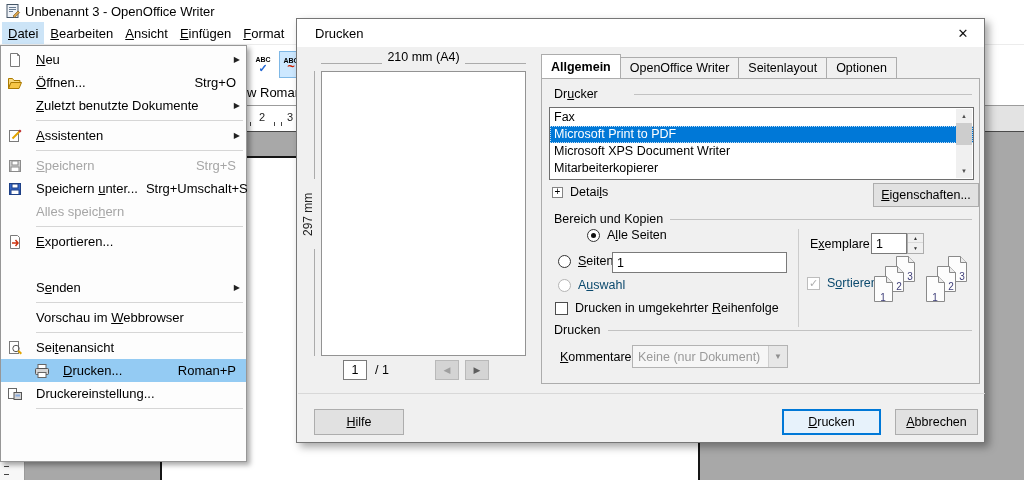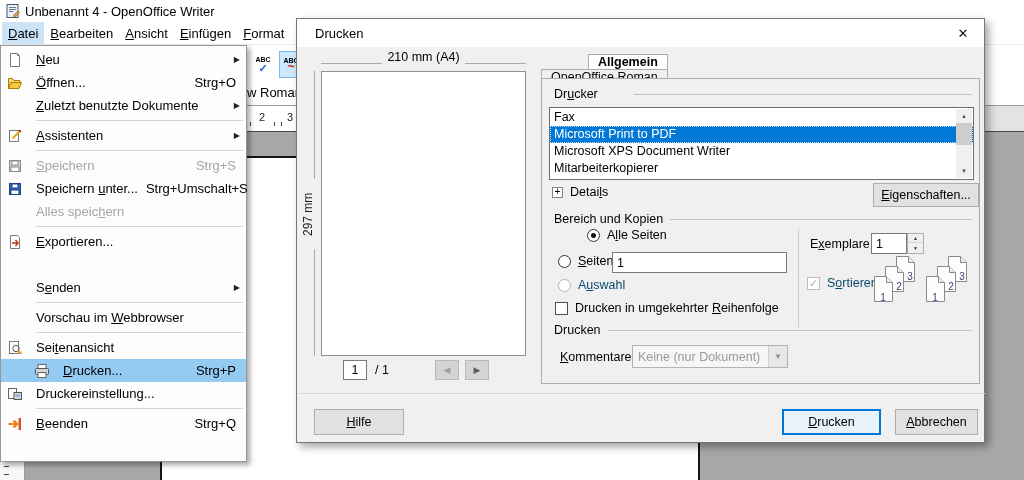--- a/index.html
+++ b/index.html
@@ -56,21 +56,21 @@
   .dim-row .line { flex:1; height:1px; background:#ababab; }
   .preview-box { left:24px; top:52px; width:205px; height:285px; background:#fff; border:1px solid #939393; }
   .vdim-line { left:17px; width:1px; background:#ababab; }
   .vdim-label { left:3px; top:160px; height:70px; width:16px; display:flex; align-items:center; justify-content:center;
                 writing-mode:vertical-rl; transform:rotate(180deg); font-size:12px; color:#222; background:#f0f0f0; }
   .pagefield { left:46px; top:341px; width:24px; height:20px; background:#fff; border:1px solid #7a7a7a;
                text-align:center; line-height:18px; font-size:12.5px; }
   .pagetotal { left:78px; top:344px; }
   .navbtn { top:341px; width:24px; height:20px; background:#d4d4d4; border:1px solid #b9b9b9;
             display:flex; align-items:center; justify-content:center; font-size:9px; }
-  #tabs { left:244px; top:35px; height:24px; display:flex; align-items:flex-end;flex-direction:column; }
+  #tabs { left:244px; top:35px; height:24px; display:flex; align-items:flex-end; }
   .tab { height:21px; padding:0 9px; display:flex; align-items:center; font-size:12.5px;
          background:#f0f0f0; border:1px solid #acacac; border-bottom:none; margin-right:-1px; }
   .tab.selected { height:24px; background:#fff; font-weight:bold; position:relative; z-index:2; }
   .pane { left:244px; top:59px; width:439px; height:306px; background:#f0f0f0; border:1px solid #acacac; }
   .grp { position:absolute; left:12px; right:7px; display:flex; align-items:center; gap:7px; }
   .grp .line { flex:1; height:1px; background:#c2c2c2; }
   .listbox { position:absolute; left:7px; top:28px; width:425px; height:73px; background:#fff;
              border:1px solid #6e6e6e; padding-top:1px; overflow:hidden; }
   .lb-row { height:17px; line-height:17px; padding-left:4px; font-size:12.5px; white-space:nowrap; }
   .lb-row.selected { background:#0078d7; color:#fff; outline:1px dotted #bfdcf5; outline-offset:-1px; }
@@ -107,21 +107,21 @@
 <body>
 
 <div id="screen">
 
   <div class="abs titlebar">
     <span class="abs" style="left:5px;top:3px;width:16px;height:16px;"><svg width="16" height="16" viewBox="0 0 16 16">
           <rect x="2" y="1.5" width="11" height="13" fill="#eef2f8" stroke="#445566"></rect>
           <path d="M4 4.5h7M4 6.5h7M4 8.5h4" stroke="#667a90" fill="none"></path>
           <path d="M8 13l5-5 1.6 1.6-5 5z" fill="#d7a24a" stroke="#856022" stroke-width="0.7"></path>
         </svg></span>
-    <span class="abs title-text">Unbenannt 4 - OpenOffice Writer</span>
+    <span class="abs title-text">Unbenannt 3 - OpenOffice Writer</span>
   </div>
 
   <div class="abs" id="menubar">
       <div class="mb-item active"><u>D</u>atei</div>
       <div class="mb-item"><u>B</u>earbeiten</div>
       <div class="mb-item"><u>A</u>nsicht</div>
       <div class="mb-item"><u>E</u>infügen</div>
       <div class="mb-item"><u>F</u>ormat</div>
       <div class="mb-item"><u>T</u>abelle</div>
     </div>
@@ -256,43 +256,33 @@
       </div>
       <div class="menu-item hi">
         <span class="mi-icon">
           <svg width="16" height="16" viewBox="0 0 16 16">
             <rect x="4" y="1.5" width="8" height="4" fill="#fff" stroke="#666"></rect>
             <rect x="1.5" y="5.5" width="13" height="6" rx="1" fill="#d6d6d6" stroke="#555"></rect>
             <rect x="4" y="9.5" width="8" height="5" fill="#fff" stroke="#666"></rect>
           </svg>
         </span>
         <span class="mi-label"><u>D</u>rucken...</span>
-        <span class="mi-short">Strg+P</span>
+        <span class="mi-short">Roman+P</span>
       </div>
       <div class="menu-item">
         <span class="mi-icon">
           <svg width="16" height="16" viewBox="0 0 16 16">
             <rect x="1.5" y="2.5" width="8" height="10" fill="#fff" stroke="#666"></rect>
             <rect x="7" y="6.5" width="7.5" height="7" fill="#d6d6d6" stroke="#555"></rect>
             <rect x="8.5" y="8.5" width="4.5" height="2" fill="#88aadd"></rect>
           </svg>
         </span>
         <span class="mi-label">Druckereinstellun<u>g</u>...</span>
       </div>
       <div class="menu-sep"></div>
-      <div class="menu-item">
-        <span class="mi-icon">
-          <svg width="16" height="16" viewBox="0 0 16 16">
-            <path d="M1.5 8h8M6.5 4.5L10 8l-3.5 3.5" stroke="#e97c1e" stroke-width="2.2" fill="none"></path>
-            <rect x="11.5" y="2" width="2.5" height="12" fill="#d6551a"></rect>
-          </svg>
-        </span>
-        <span class="mi-label"><u>B</u>eenden</span>
-        <span class="mi-short">Strg+Q</span>
-      </div>
     </div>
 
   <div class="abs" id="dialog">
     <div class="abs dlg-title">
       <span class="abs dlg-title-text">Drucken</span>
       <span class="abs dlg-close">✕</span>
     </div>
 
     <div class="abs dim-row">
       <span class="line"></span>
@@ -307,21 +297,21 @@
     <span class="abs pagetotal">/ 1</span>
     <div class="abs navbtn" style="left:138px;color:#9f9f9f;">
         <span>◀</span>
       </div>
     <div class="abs navbtn" style="left:168px;color:#5e5e5e;">
         <span>▶</span>
       </div>
 
     <div class="abs" id="tabs">
         <div class="tab selected">Allgemein</div>
-        <div class="tab">OpenOffice Roman</div>
+        <div class="tab">OpenOffice Writer</div>
         <div class="tab">Seitenlayout</div>
         <div class="tab">Optionen</div>
       </div>
 
     <div class="abs pane">
       <div class="grp" style="top:8px;gap:36px;">
         <span>Dr<u>u</u>cker</span>
         <span class="line"></span>
       </div>
       <div class="listbox">

